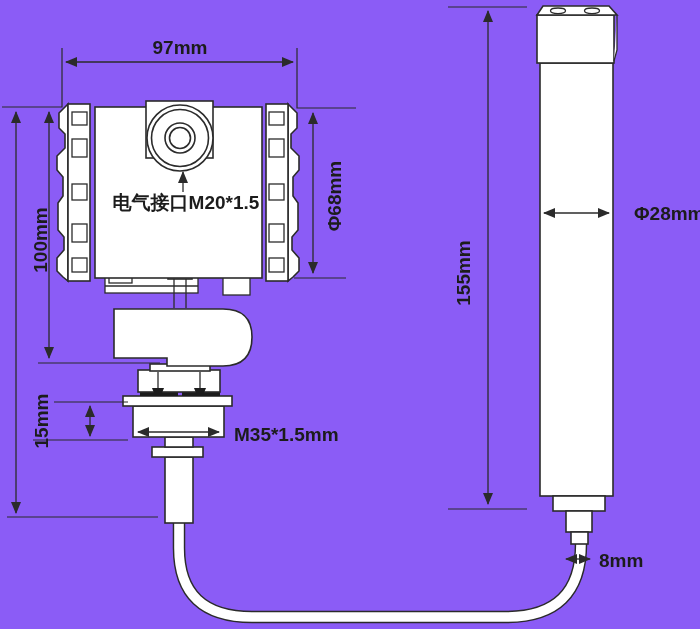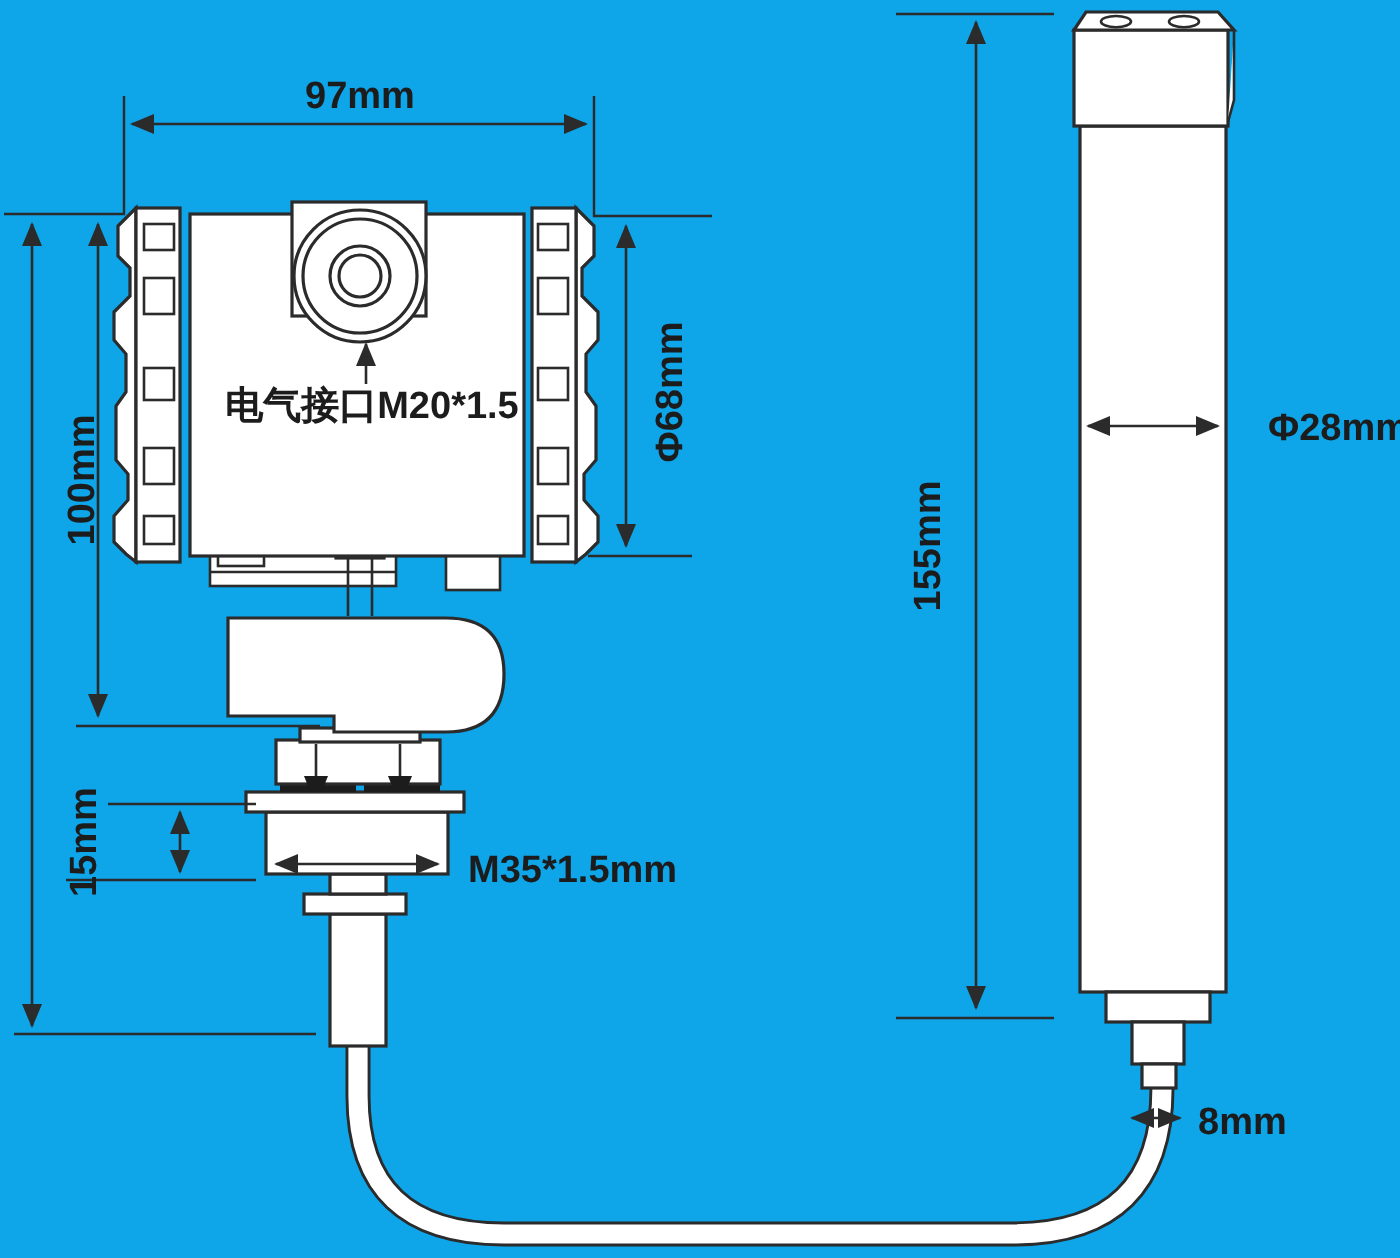--- a/index.html
+++ b/index.html
@@ -1,16 +1,16 @@
 <!DOCTYPE html>
 <html><head>
 <meta charset="utf-8">
 <style>
   html,body{margin:0;padding:0;background:#ffffff;}
-  .stage{width:700px;height:629px;background:#0ea5e9;position:relative;overflow:hidden;}
+  .stage{width:700px;height:629px;background:#8b5cf6;position:relative;overflow:hidden;}
   svg{display:block;}
   
   .p  {fill:#ffffff;stroke:#2b2b2b;stroke-width:1.6;stroke-linejoin:miter;}
   .pt {fill:#ffffff;stroke:#2b2b2b;stroke-width:1.3;}
   .dk {fill:#1c1c1c;stroke:none;}
   
   .dim{fill:none;stroke:#2b2b2b;stroke-width:1.3;marker-start:url(#arr);marker-end:url(#arr);}
   .ptr{fill:none;stroke:#2b2b2b;stroke-width:1.3;marker-end:url(#arr);}
   .ext{fill:none;stroke:#2b2b2b;stroke-width:1.2;}
   

